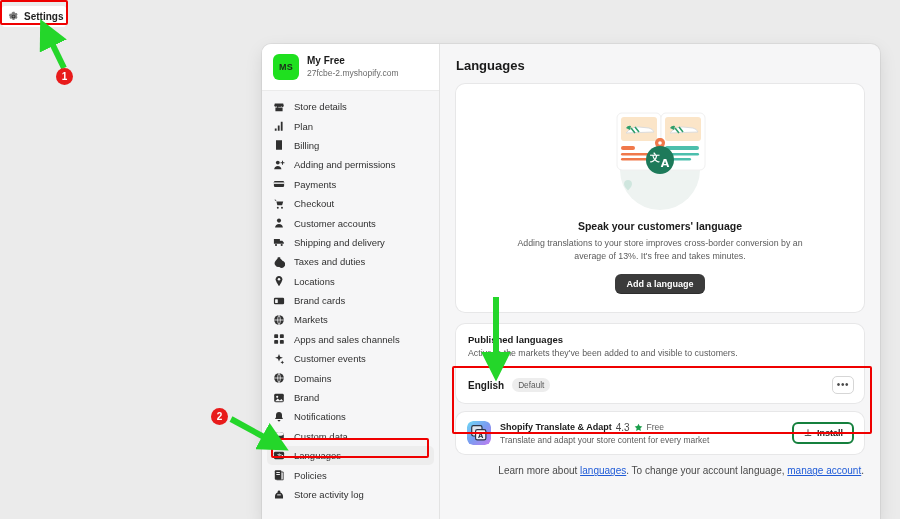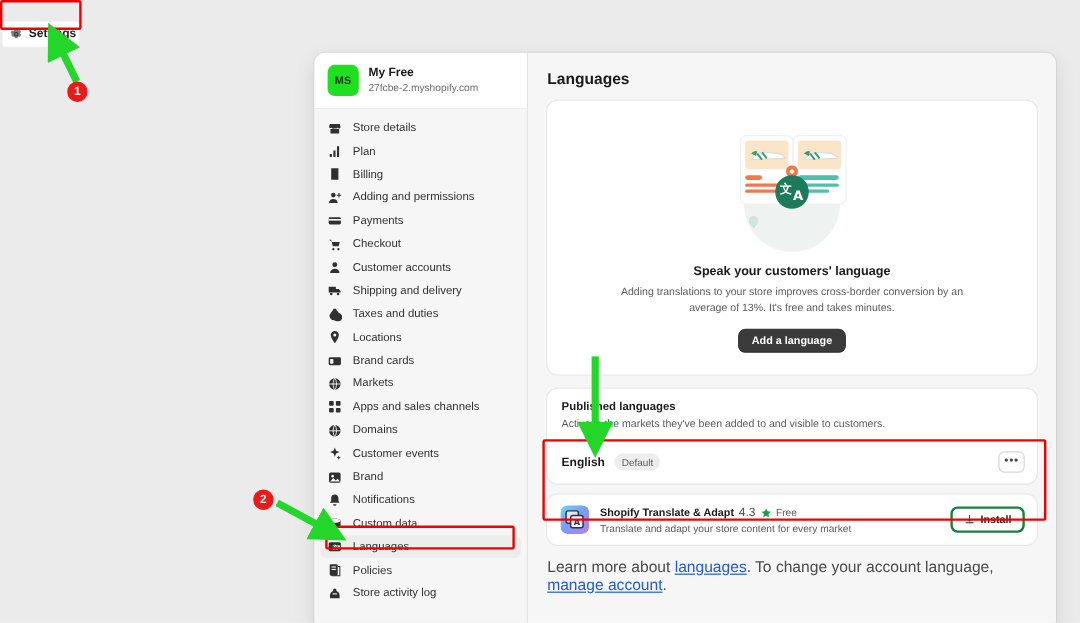--- a/index.html
+++ b/index.html
@@ -6,21 +6,21 @@
   html, body {
     width: 900px; height: 519px;
     font-family: "Liberation Sans", sans-serif;
     background: #ebebeb;
     overflow: hidden;
   }
   #root { position: relative; width: 900px; height: 519px; background: #ebebeb; }
 
   
   .settings-btn {
-    position: absolute; left: 2px; top: 18px;
+    position: absolute; left: 2px; top: 6px;
     width: 64px; height: 21px;
     background: #ffffff;
     display: flex; align-items: center; gap: 5px;
     padding-left: 6px;
     border-radius: 3px;
     font-size: 10px; color: #1f1f1f; font-weight: 600;
   }
   .settings-hl {
     position: absolute; left: 0px; top: 0px;
     width: 68px; height: 25px;
@@ -147,21 +147,21 @@
   .app-free { font-size: 8.5px; color: #5b5b5b; }
   .app-desc { font-size: 8.5px; color: #5b5b5b; margin-top: 2px; }
   .install-btn {
     margin-left: auto;
     display: flex; align-items: center; gap: 4px;
     border: 2px solid #15803d; border-radius: 6px; background: #fff;
     padding: 4px 9px; font-size: 9px; font-weight: 600; color: #1f1f1f;
   }
 
   .footer {
-    text-align: left; font-size: 13px; color: #4a4a4a;
+    text-align: right; font-size: 10px; color: #4a4a4a;
     margin-top: 11px;
   }
   .footer a { color: #1f5bd7; text-decoration: underline; }
 
   
   .anno { position: absolute; pointer-events: none; z-index: 40; }
   .marker {
     position: absolute; width: 17px; height: 17px; border-radius: 50%;
     background: #e81b1b; color: #fff; font-size: 10px; font-weight: 700;
     display: flex; align-items: center; justify-content: center;
@@ -311,34 +311,34 @@
                 <rect x="11.5" y="2" width="6.5" height="6.5" rx="1.4"></rect>
                 <rect x="2" y="11.5" width="6.5" height="6.5" rx="1.4"></rect>
                 <rect x="11.5" y="11.5" width="6.5" height="6.5" rx="1.4"></rect>
               </svg>
             </span>
             <span>Apps and sales channels</span>
           </div>
           <div class="nav-item">
             <span>
               <svg class="ic" viewBox="0 0 20 20" fill="#303030">
+                <path d="M10 1.5l1.8 4.6 4.7 1.8-4.7 1.8L10 14.3 8.2 9.7 3.5 7.9l4.7-1.8z"></path>
+                <path d="M15.5 12.5l.9 2.2 2.2.9-2.2.9-.9 2.2-.9-2.2-2.2-.9 2.2-.9z"></path>
+              </svg>
+            </span>
+            <span>Customer events</span>
+          </div>
+          <div class="nav-item">
+            <span>
+              <svg class="ic" viewBox="0 0 20 20" fill="#303030">
                 <circle cx="10" cy="10" r="8"></circle>
                 <path d="M2 10h16M10 2c3 3 3 13 0 16M10 2C7 5 7 15 10 18" stroke="#f6f6f7" stroke-width="1.3" fill="none"></path>
               </svg>
             </span>
             <span>Domains</span>
-          </div>
-          <div class="nav-item">
-            <span>
-              <svg class="ic" viewBox="0 0 20 20" fill="#303030">
-                <path d="M10 1.5l1.8 4.6 4.7 1.8-4.7 1.8L10 14.3 8.2 9.7 3.5 7.9l4.7-1.8z"></path>
-                <path d="M15.5 12.5l.9 2.2 2.2.9-2.2.9-.9 2.2-.9-2.2-2.2-.9 2.2-.9z"></path>
-              </svg>
-            </span>
-            <span>Customer events</span>
           </div>
           <div class="nav-item">
             <span>
               <svg class="ic" viewBox="0 0 20 20" fill="#303030">
                 <rect x="2" y="3" width="16" height="14" rx="2.4"></rect>
                 <circle cx="7" cy="8" r="1.8" fill="#f6f6f7"></circle>
                 <path d="M3.5 15.5l4.5-4.8 3.2 3.4 2.8-2.6 3 4z" fill="#f6f6f7"></path>
               </svg>
             </span>
             <span>Brand</span>

